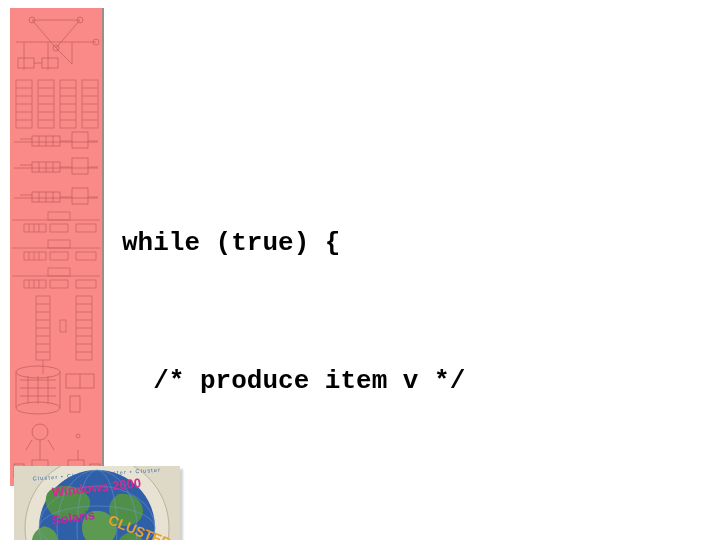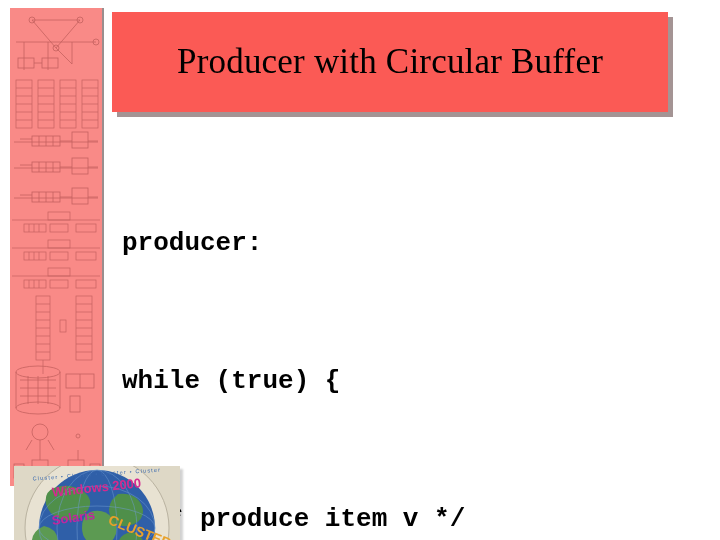--- a/index.html
+++ b/index.html
@@ -195,26 +195,22 @@
         <rect x="22" y="452" width="16" height="18"></rect>
         <rect x="58" y="452" width="16" height="18"></rect>
         <rect x="4" y="456" width="10" height="14"></rect>
         <rect x="80" y="456" width="10" height="14"></rect>
         <path d="M14 462 H22 M38 462 H58 M74 462 H80"></path>
         <path d="M68 442 V452"></path>
       </g>
     </svg>
   </div>
 
-  <div id="title-banner">
-    <div id="title-text">Producer with Circular Buffer</div>
-  </div>
 
   <div id="code-block">
-    <div class="code-line">producer:</div>
     <div class="code-line">while (true) {</div>
     <div class="code-line">  /* produce item v */</div>
     
     
     
     
     
   </div>
 
   <div id="corner-logo">

